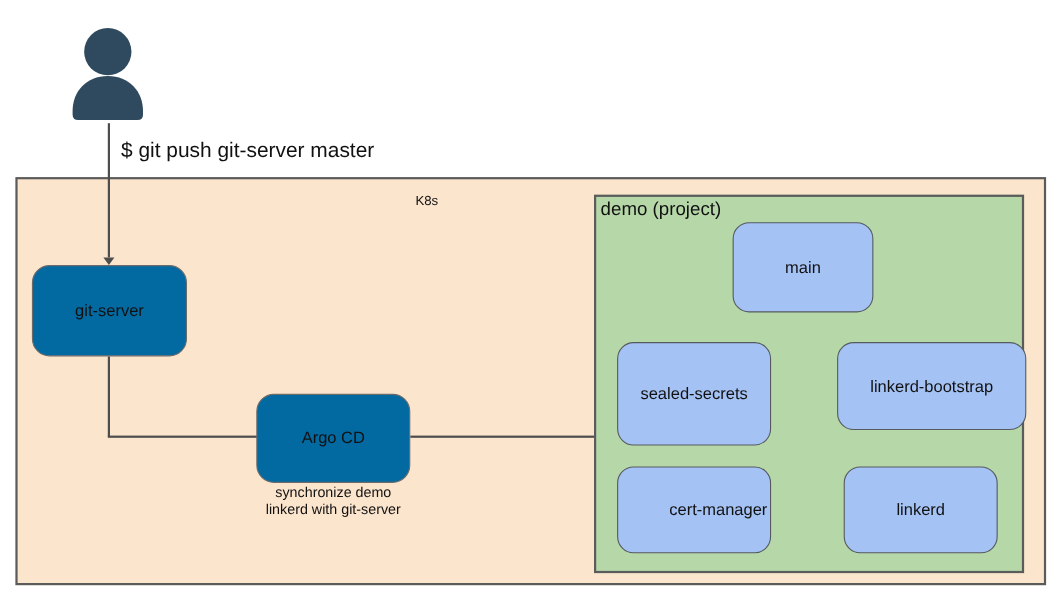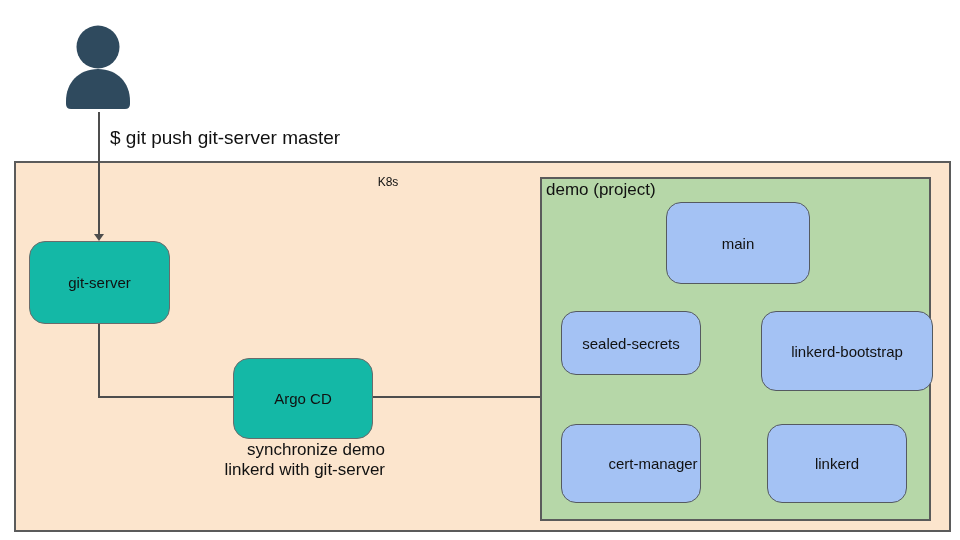--- a/index.html
+++ b/index.html
@@ -40,33 +40,33 @@
   
   .node {
     box-sizing: border-box;
     display: flex;
     align-items: center;
     justify-content: center;
     font-size: 15px;
     text-align: center;
   }
   .infra-node {
-    background: #14b8a6;
+    background: #0369a1;
     border: 1.5px solid #6b6b6b;
     border-radius: 16px;
   }
   .app-node {
     background: #a4c2f4;
     border: 1.5px solid #555a60;
     border-radius: 15px;
   }
   .node-git-server { left: 29px;  top: 241px; width: 141px; height: 83px; }
   .node-argo-cd    { left: 233px; top: 358px; width: 140px; height: 81px; }
-  .node-main             { left: 666px; top: 202px; width: 144px; height: 82px; }
-  .node-sealed-secrets   { left: 561px; top: 311px; width: 140px; height: 64px; }
+  .node-main             { left: 666px; top: 202px; width: 128px; height: 82px; }
+  .node-sealed-secrets   { left: 561px; top: 311px; width: 140px; height: 94px; }
   .node-linkerd-bootstrap{ left: 761px; top: 311px; width: 172px; height: 80px; }
   .node-cert-manager     { left: 561px; top: 424px; width: 140px; height: 79px; padding-left: 44px; }
   .node-linkerd          { left: 767px; top: 424px; width: 140px; height: 79px; }
 
   
   .line { background: #4d4d4d; }
   .line-push        { left: 98px;  top: 112px; width: 1.5px; height: 122px; }
   .arrowhead-down   {
     left: 94px; top: 234px; width: 0; height: 0;
     border-left: 5px solid transparent;
@@ -77,22 +77,22 @@
   .line-gs-right    { left: 98px;  top: 396px; width: 136px; height: 1.5px; }
   .line-argo-right  { left: 373px; top: 396px; width: 167px; height: 1.5px; }
 
   
   .command-text {
     left: 110px; top: 127px;
     font-size: 19px;
   }
   .argo-caption {
     left: 221px; top: 440px; width: 164px;
-    text-align: right;
-    font-size: 17px;
+    text-align: center;
+    font-size: 13px;
     line-height: 1.18;
   }
   .argo-caption span { display: block; }
 
   .person-icon-wrap { left: 63px; top: 25px; width: 70px; height: 84px; }
 </style>
 </head>
 <body>
 
 <div class="canvas">

